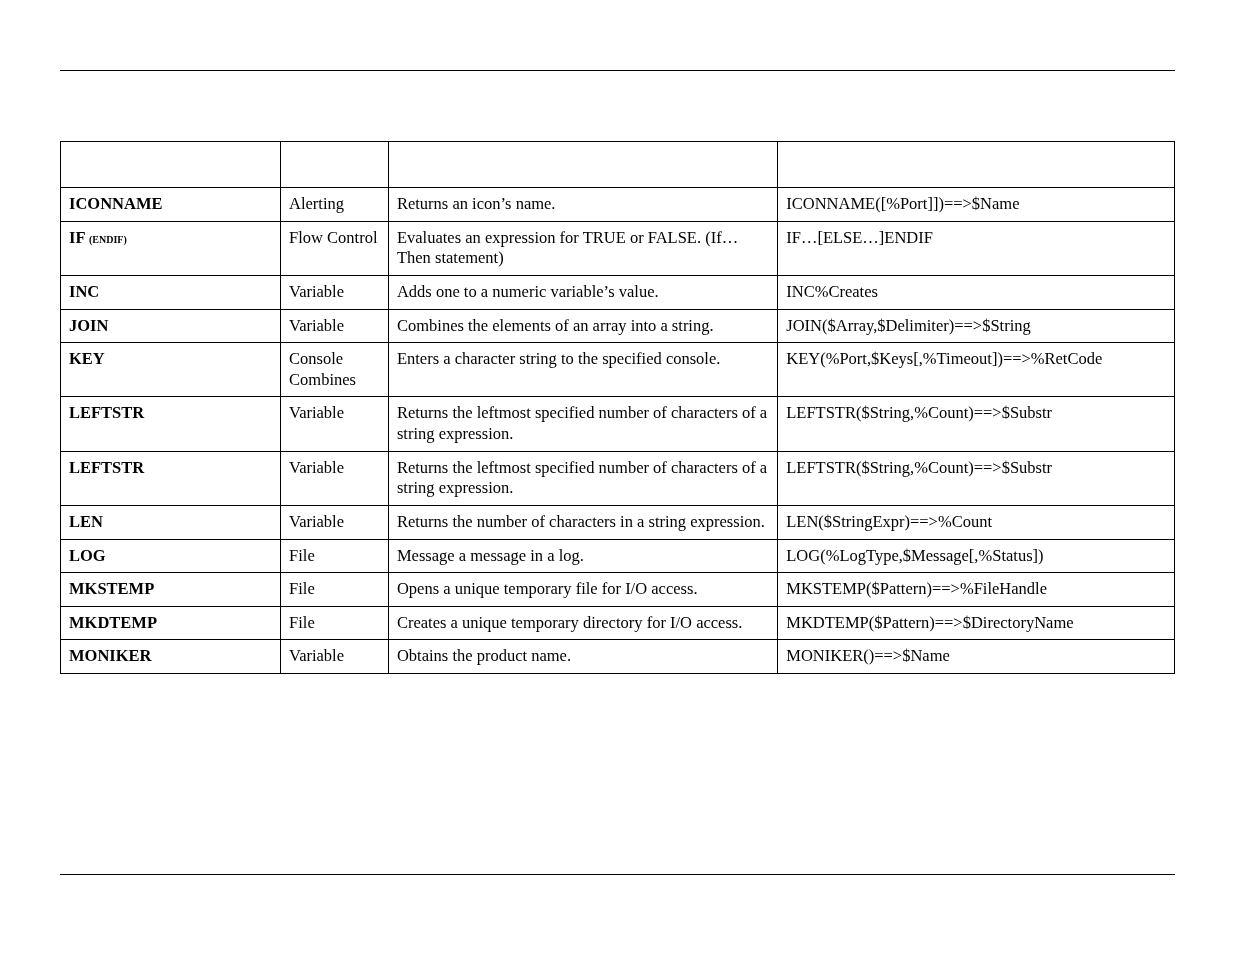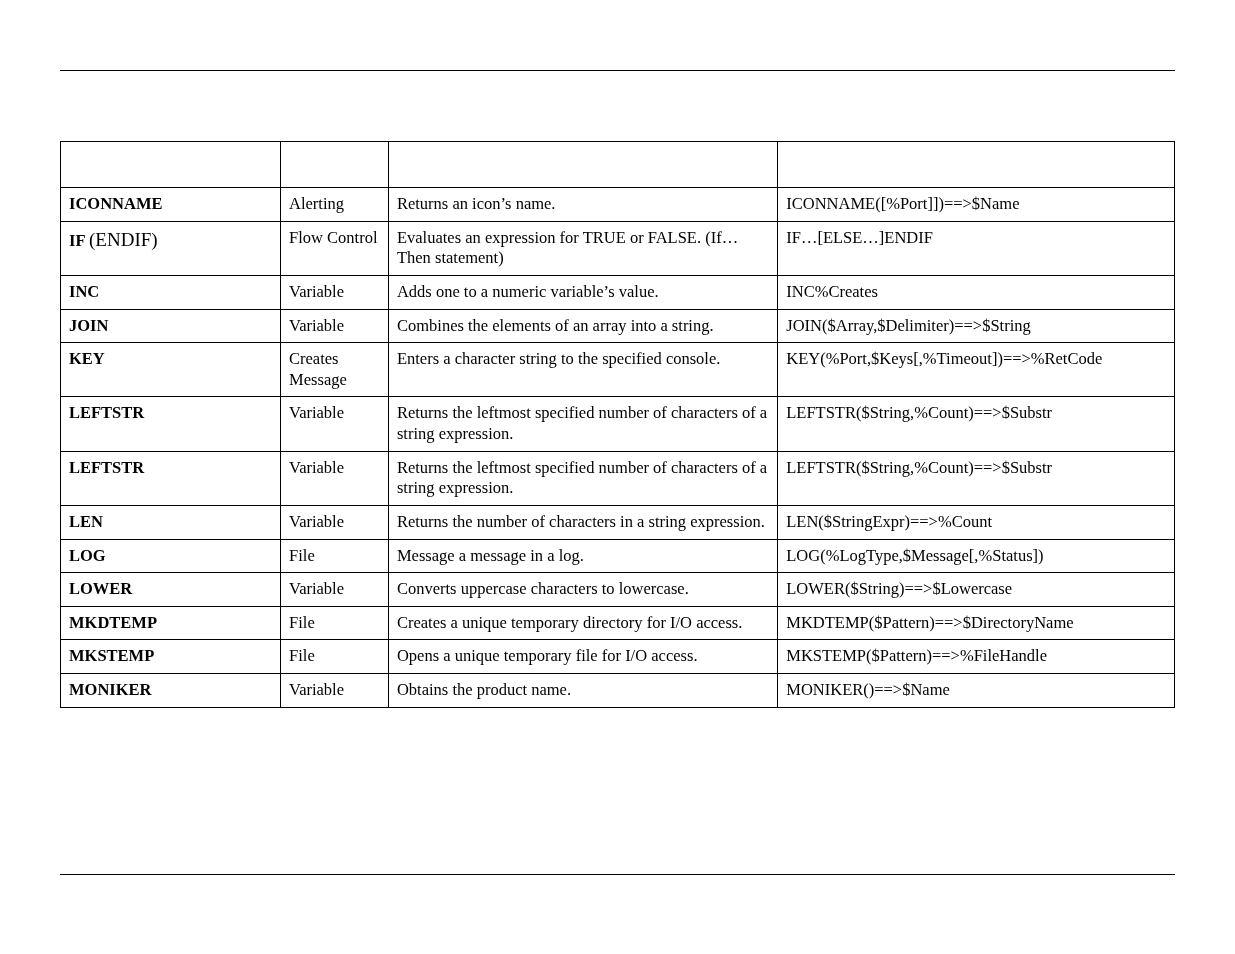--- a/index.html
+++ b/index.html
@@ -34,21 +34,21 @@
     border: 1px solid #000;
     padding: 6px 8px 6px 8px;
     vertical-align: top;
     text-align: left;
   }
   thead th {
     height: 46px;
     font-weight: normal;
   }
   td.name { font-weight: bold; }
-  td.name .paren { font-weight: normal; font-size: 19px; }
+  td.name .paren { font-weight: bold; font-size: 10px; }
   .bottom-rule {
     position: absolute;
     left: 60px;
     right: 60px;
     top: 874px;
     border-top: 1px solid #000;
   }
   .page-wrap { position: relative; width: 1235px; height: 782px; }
 </style>
 </head>
@@ -92,21 +92,21 @@
             <td>INC%Creates</td>
           </tr>
           <tr>
             <td class="name"><span>JOIN</span></td>
             <td>Variable</td>
             <td>Combines the elements of an array into a string.</td>
             <td>JOIN($Array,$Delimiter)==&gt;$String</td>
           </tr>
           <tr>
             <td class="name"><span>KEY</span></td>
-            <td>Creates Message</td>
+            <td>Console Combines</td>
             <td>Enters a character string to the specified console.</td>
             <td>KEY(%Port,$Keys[,%Timeout])==&gt;%RetCode</td>
           </tr>
           <tr>
             <td class="name"><span>LEFTSTR</span></td>
             <td>Variable</td>
             <td>Returns the leftmost specified number of characters of a string expression.</td>
             <td>LEFTSTR($String,%Count)==&gt;$Substr</td>
           </tr>
           <tr>
@@ -121,36 +121,30 @@
             <td>Returns the number of characters in a string expression.</td>
             <td>LEN($StringExpr)==&gt;%Count</td>
           </tr>
           <tr>
             <td class="name"><span>LOG</span></td>
             <td>File</td>
             <td>Message a message in a log.</td>
             <td>LOG(%LogType,$Message[,%Status])</td>
           </tr>
           <tr>
-            <td class="name"><span>LOWER</span></td>
-            <td>Variable</td>
-            <td>Converts uppercase characters to lowercase.</td>
-            <td>LOWER($String)==&gt;$Lowercase</td>
+            <td class="name"><span>MKSTEMP</span></td>
+            <td>File</td>
+            <td>Opens a unique temporary file for I/O access.</td>
+            <td>MKSTEMP($Pattern)==&gt;%FileHandle</td>
           </tr>
           <tr>
             <td class="name"><span>MKDTEMP</span></td>
             <td>File</td>
             <td>Creates a unique temporary directory for I/O access.</td>
             <td>MKDTEMP($Pattern)==&gt;$DirectoryName</td>
-          </tr>
-          <tr>
-            <td class="name"><span>MKSTEMP</span></td>
-            <td>File</td>
-            <td>Opens a unique temporary file for I/O access.</td>
-            <td>MKSTEMP($Pattern)==&gt;%FileHandle</td>
           </tr>
           <tr>
             <td class="name"><span>MONIKER</span></td>
             <td>Variable</td>
             <td>Obtains the product name.</td>
             <td>MONIKER()==&gt;$Name</td>
           </tr>
         </tbody>
   </table>
 </div>

